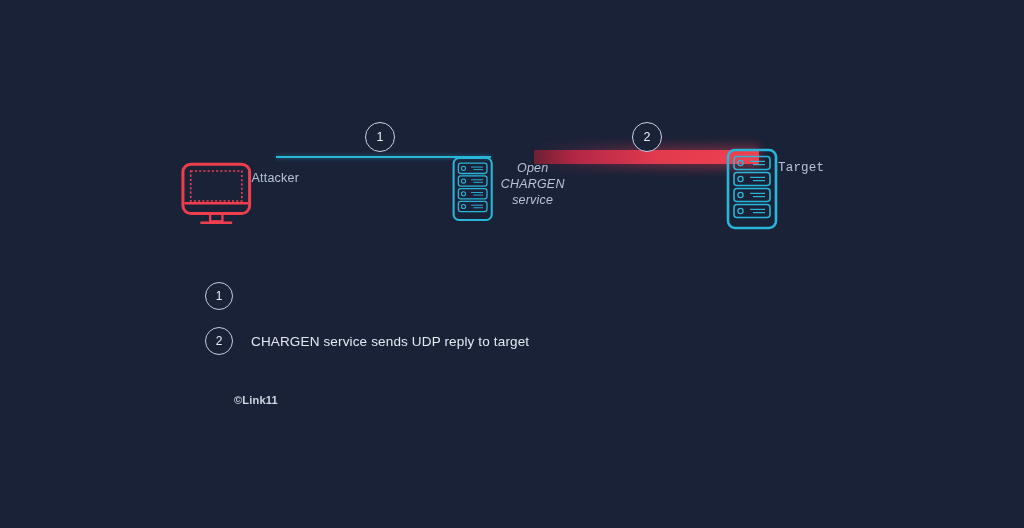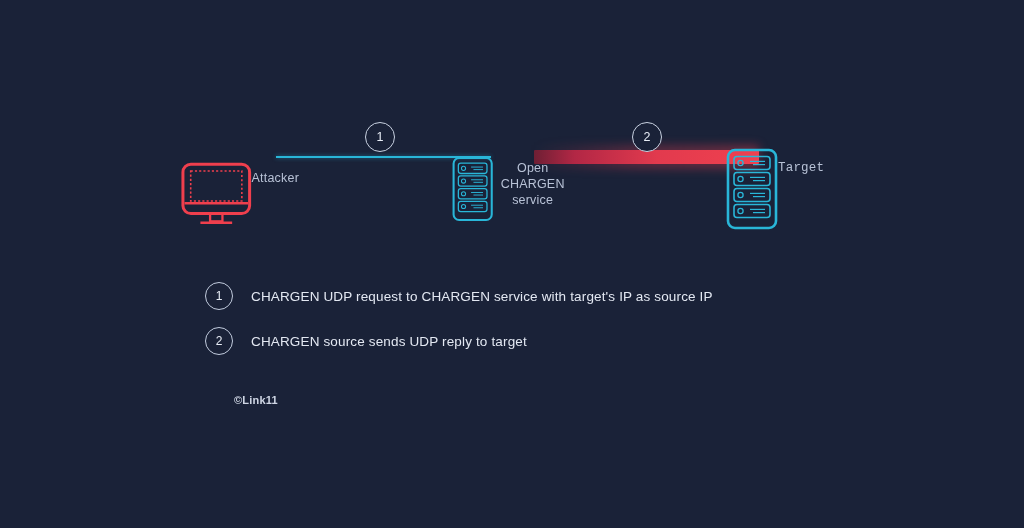--- a/index.html
+++ b/index.html
@@ -35,21 +35,21 @@
     line-height: 16px;
     color: #b8c2d6;
     text-align: center;
     letter-spacing: 0.2px;
     white-space: pre-line;
   }
 
   
   #attacker-node { left: 181px; top: 126px; width: 118px; }
   
-  #chargen-node  { left: 452px; top: 116px; width: 120px; }
+  #chargen-node  { left: 452px; top: 116px; width: 120px; font-style: italic; }
   
   #target-node   { left: 726px; top: 116px; width: 116px; font-family: Liberation Mono, monospace; }
 
   
   .line-blue {
     position: absolute;
     left: 276px;
     top: 156px;
     width: 215px;
     height: 2px;
@@ -225,25 +225,24 @@
       </g>
     </svg>
     <div class="node-label">Target</div>
   </div>
 
   <div class="legend">
     <div class="legend-row">
       <div class="legend-badge">
         <span>1</span>
       </div>
-      <div class="legend-text">CHARGEN UDP request to CHARGEN service with target's IP as source IP</div>
     </div>
     <div class="legend-row">
       <div class="legend-badge">
         <span>2</span>
       </div>
-      <div class="legend-text">CHARGEN source sends UDP reply to target</div>
+      <div class="legend-text">CHARGEN service sends UDP reply to target</div>
     </div>
   </div>
 
   <div class="footer-mark">©Link11</div>
 
 </div>
 
 </body></html>

